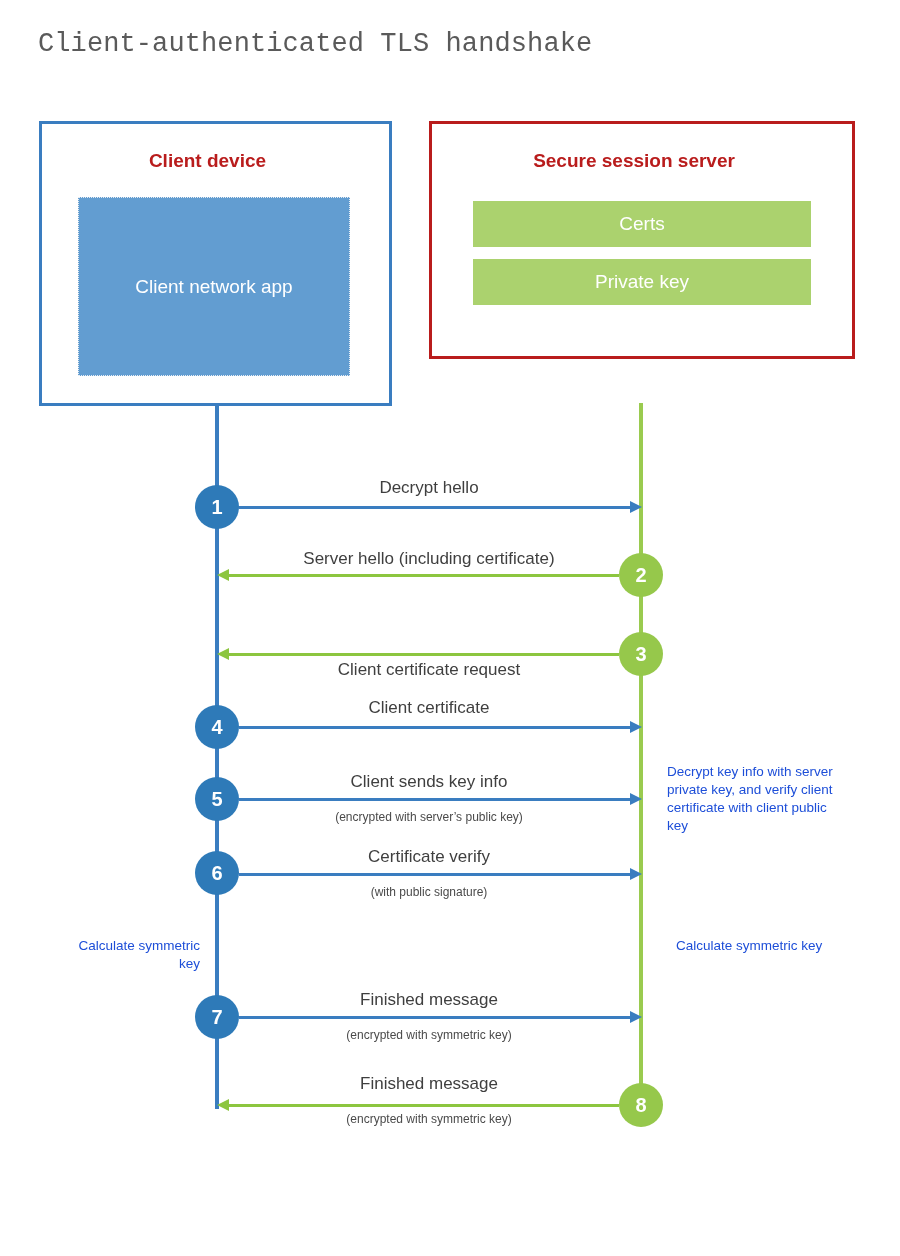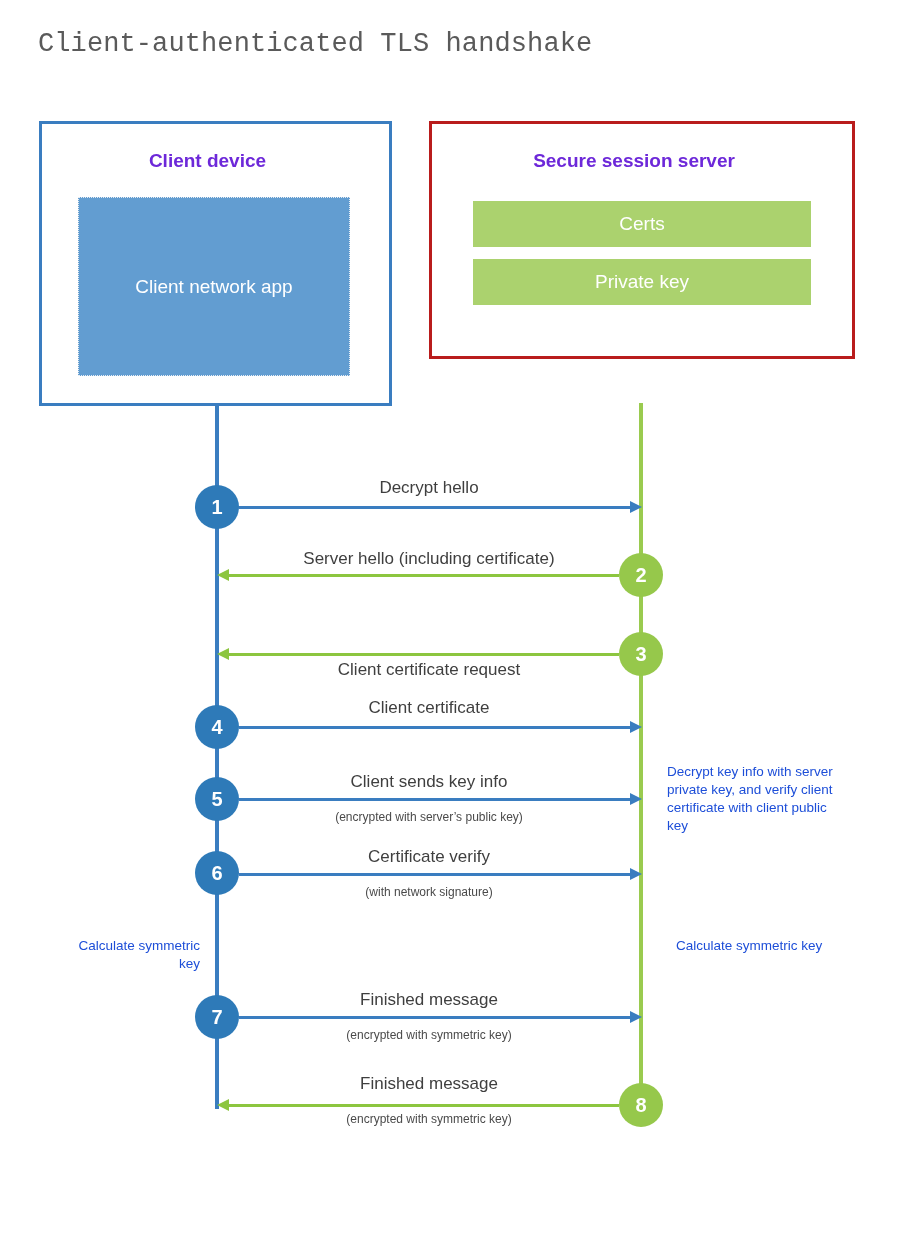--- a/index.html
+++ b/index.html
@@ -50,21 +50,21 @@
     border: 3px solid #b91c1c;
   }
   .entity-title {
     position: absolute;
     left: 0;
     right: 16px;
     top: 26px;
     text-align: center;
     font-size: 19px;
     font-weight: bold;
-    color: #6d28d9;
+    color: #b91c1c;
   }
 
   .client-app {
     position: absolute;
     left: 36px;
     top: 73px;
     width: 272px;
     height: 179px;
     background: #629dd1;
     border: 1px dotted #e8eef5;
@@ -233,21 +233,21 @@
 <div class="msg-arrow to-server" style="left:239px; top:798px; width:392px;">
     <span class="head"></span>
   </div>
 <div class="msg-sublabel" style="left:429px; top:810px;">(encrypted with server’s public key)</div>
 <div class="step-circle client" style="left:195px; top:777px;">5</div>
 
 <div class="msg-label" style="left:429px; top:847px;">Certificate verify</div>
 <div class="msg-arrow to-server" style="left:239px; top:873px; width:392px;">
     <span class="head"></span>
   </div>
-<div class="msg-sublabel" style="left:429px; top:885px;">(with network signature)</div>
+<div class="msg-sublabel" style="left:429px; top:885px;">(with public signature)</div>
 <div class="step-circle client" style="left:195px; top:851px;">6</div>
 
 <div class="msg-label" style="left:429px; top:990px;">Finished message</div>
 <div class="msg-arrow to-server" style="left:239px; top:1016px; width:392px;">
     <span class="head"></span>
   </div>
 <div class="msg-sublabel" style="left:429px; top:1028px;">(encrypted with symmetric key)</div>
 <div class="step-circle client" style="left:195px; top:995px;">7</div>
 
 <div class="msg-label" style="left:429px; top:1074px;">Finished message</div>

